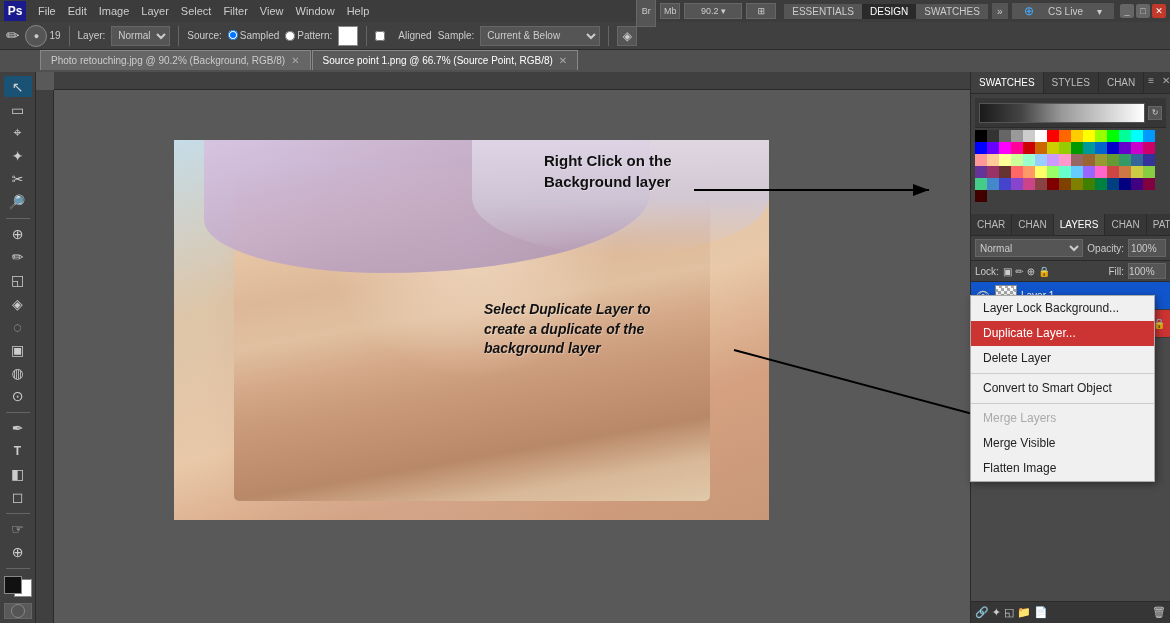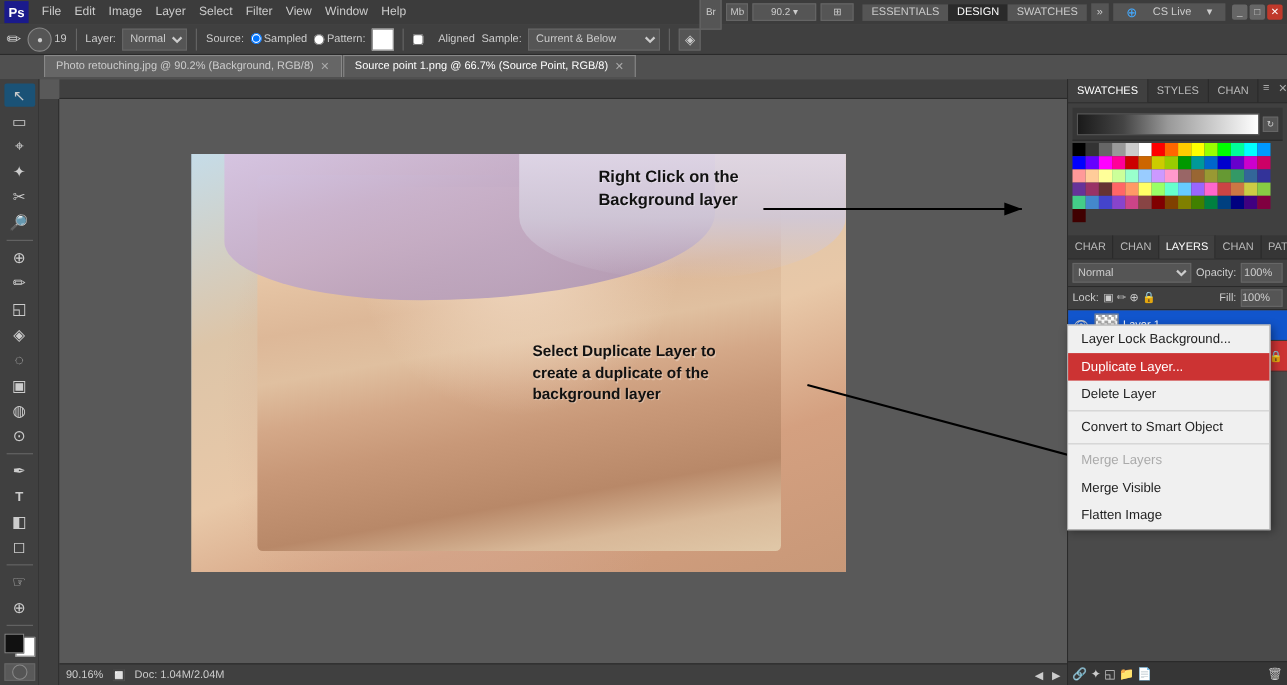--- a/index.html
+++ b/index.html
@@ -374,21 +374,21 @@
         </div>
       </div>
 
       <div style="position:absolute;top:60px;left:490px;z-index:10;">
         <div class="annotation-text" style="font-size:15px;font-weight:bold;color:#111;line-height:1.4;">
           <div>Right Click on the</div>
           <div>Background layer</div>
         </div>
       </div>
 
-      <div style="position:absolute;top:220px;left:430px;z-index:10;">
+      <div style="position:absolute;top:210px;left:430px;z-index:10;font-style:italic;">
         <div class="annotation-text" style="font-size:14px;font-weight:bold;color:#111;line-height:1.4;">
           <div>Select Duplicate Layer to</div>
           <div>create a duplicate of the</div>
           <div>background layer</div>
         </div>
       </div>
 
       <svg class="arrows-overlay">
 
         <defs>
@@ -396,28 +396,20 @@
             <polygon points="0 0, 8 3, 0 6" fill="#000"></polygon>
           </marker>
         </defs>
 
         <line x1="640" y1="100" x2="875" y2="100" stroke="#000" stroke-width="2" marker-end="url(#arrowhead)"></line>
 
         <line x1="680" y1="260" x2="960" y2="335" stroke="#000" stroke-width="2" marker-end="url(#arrowhead)"></line>
       </svg>
     </div>
 
-    <div class="status-bar">
-      <span>90.16%</span>
-      <span style="cursor:pointer;">🔲</span>
-      <span>Doc: 1.04M/2.04M</span>
-      <span style="flex:1;"></span>
-      <span class="nav-btn">◀</span>
-      <span class="nav-btn">▶</span>
-    </div>
   </div>
 
   <div class="right-panel">
 
     <div class="panel-tabs">
       <div class="panel-tab active">SWATCHES</div>
       <div class="panel-tab">STYLES</div>
       <div class="panel-tab">CHAN</div>
       <div style="flex:1;"></div>
       <div style="padding:3px 4px;color:#aaa;cursor:pointer;font-size:10px;">≡</div>

